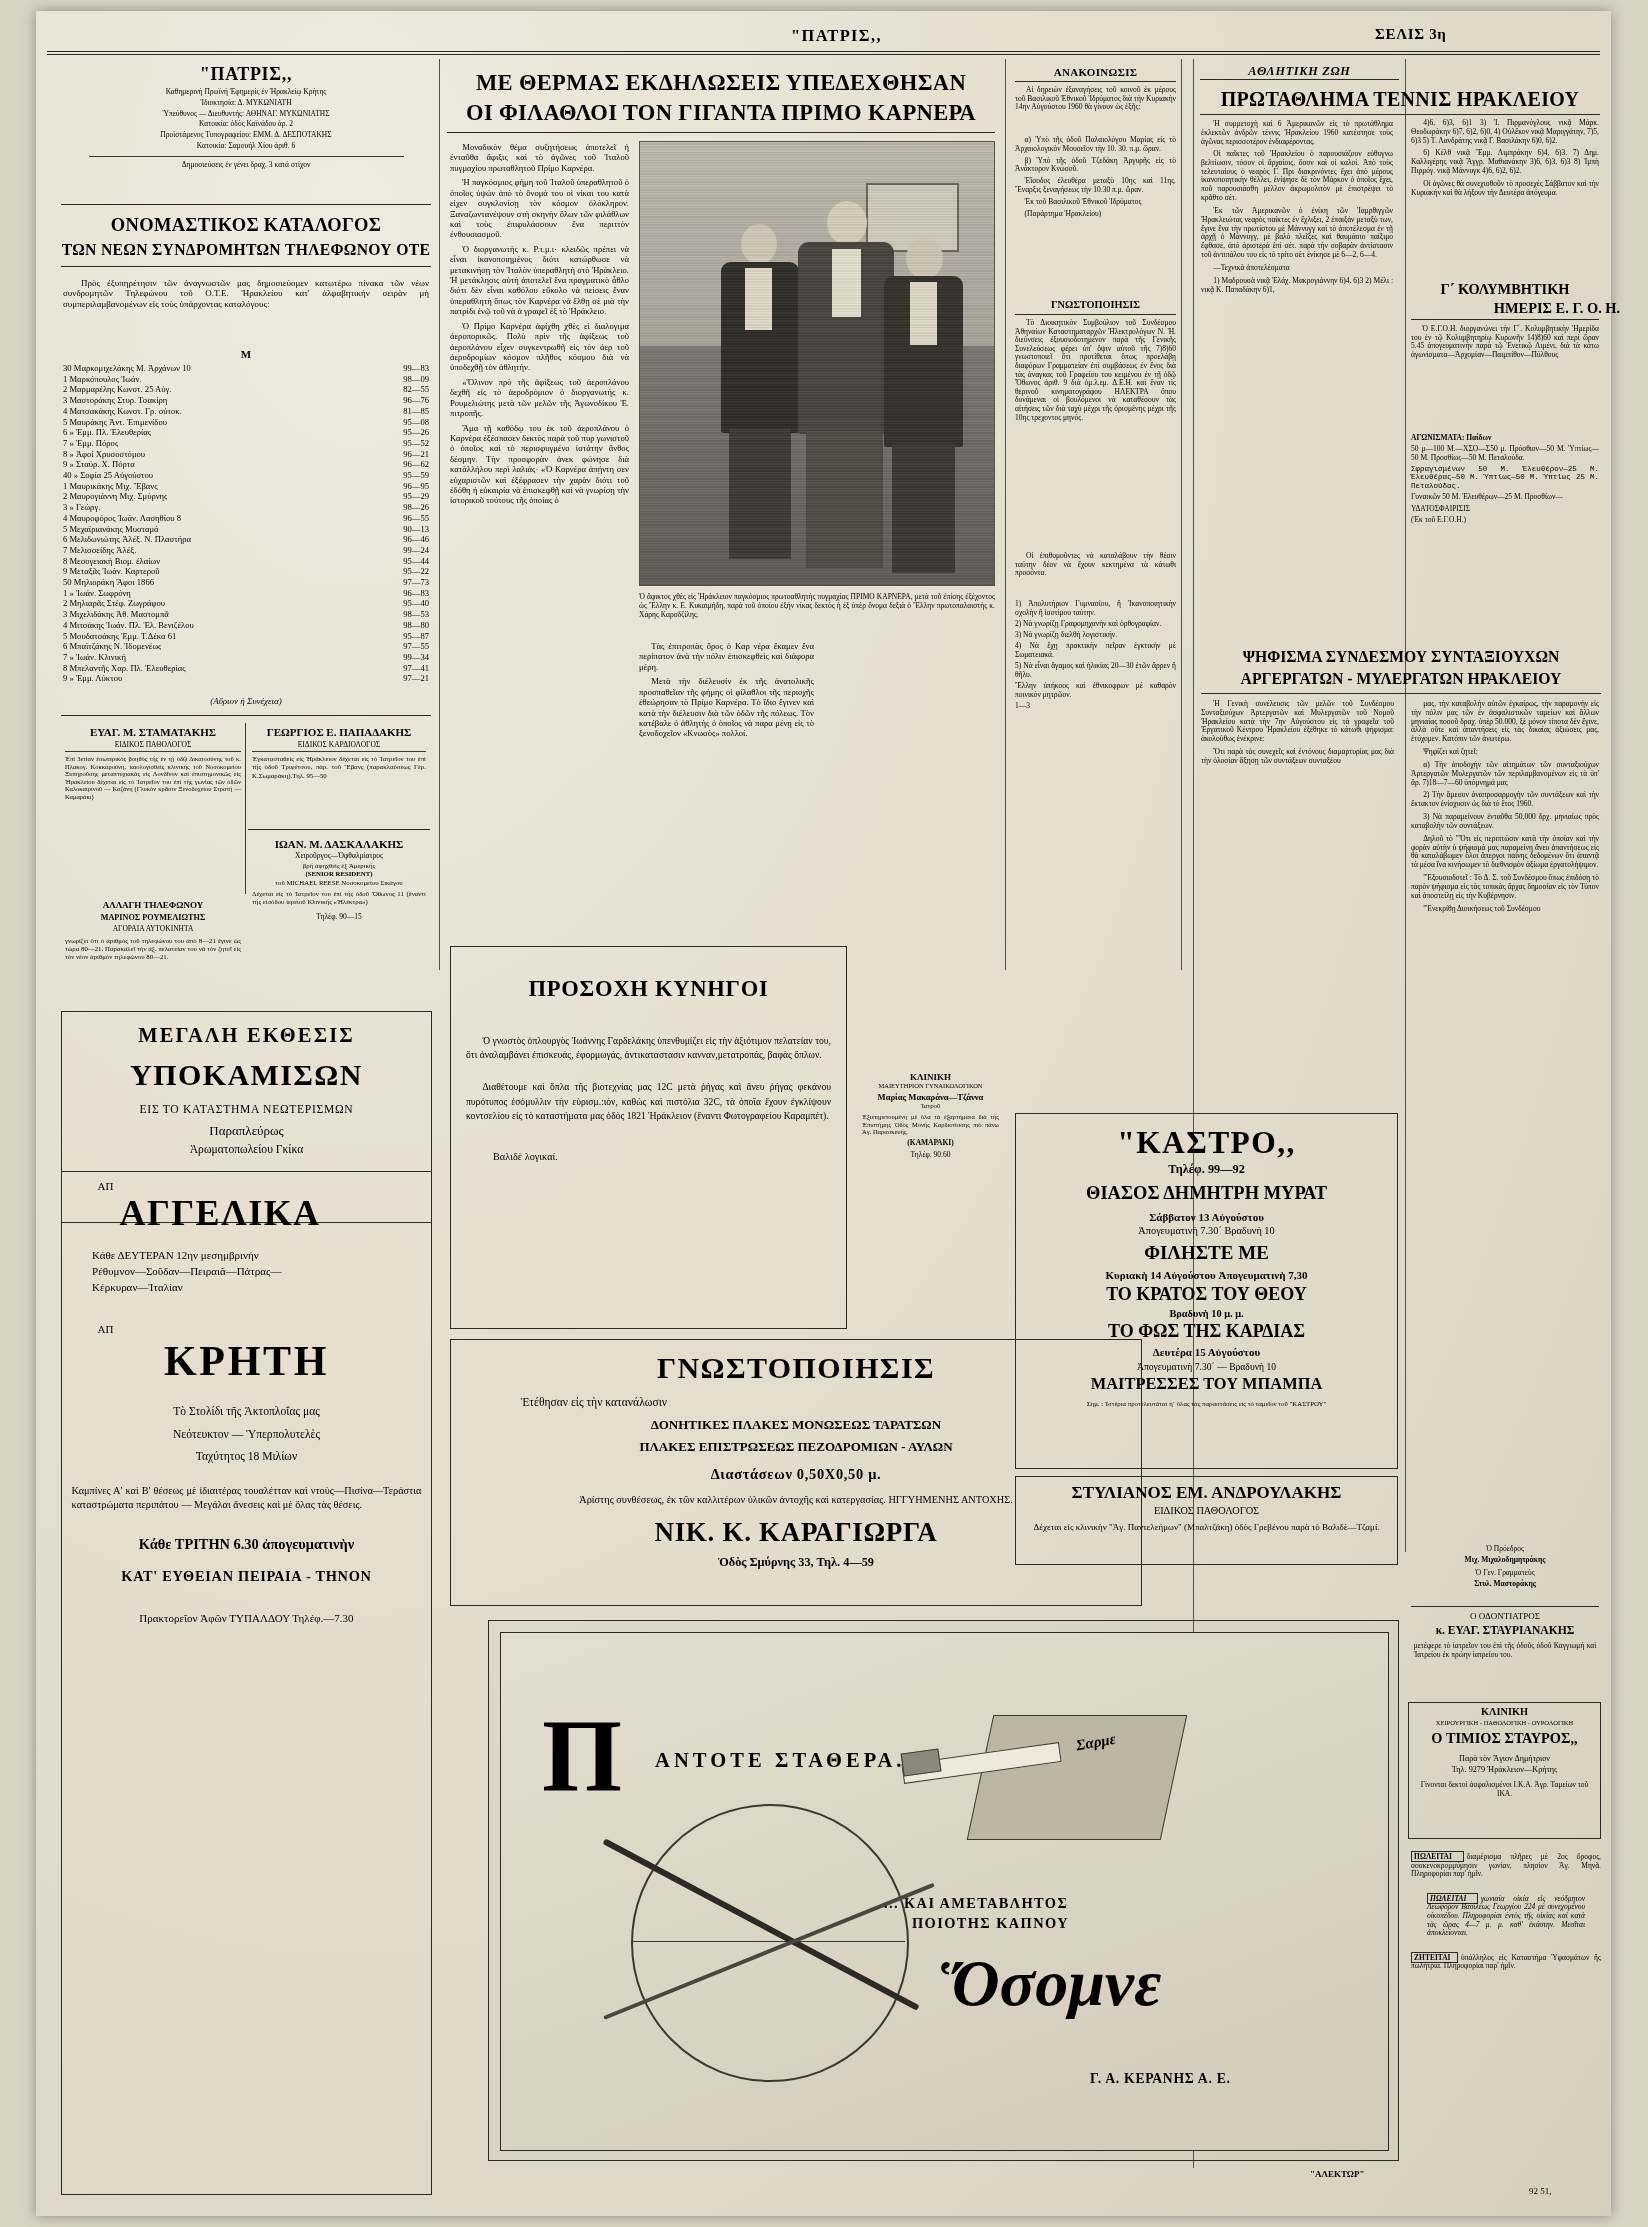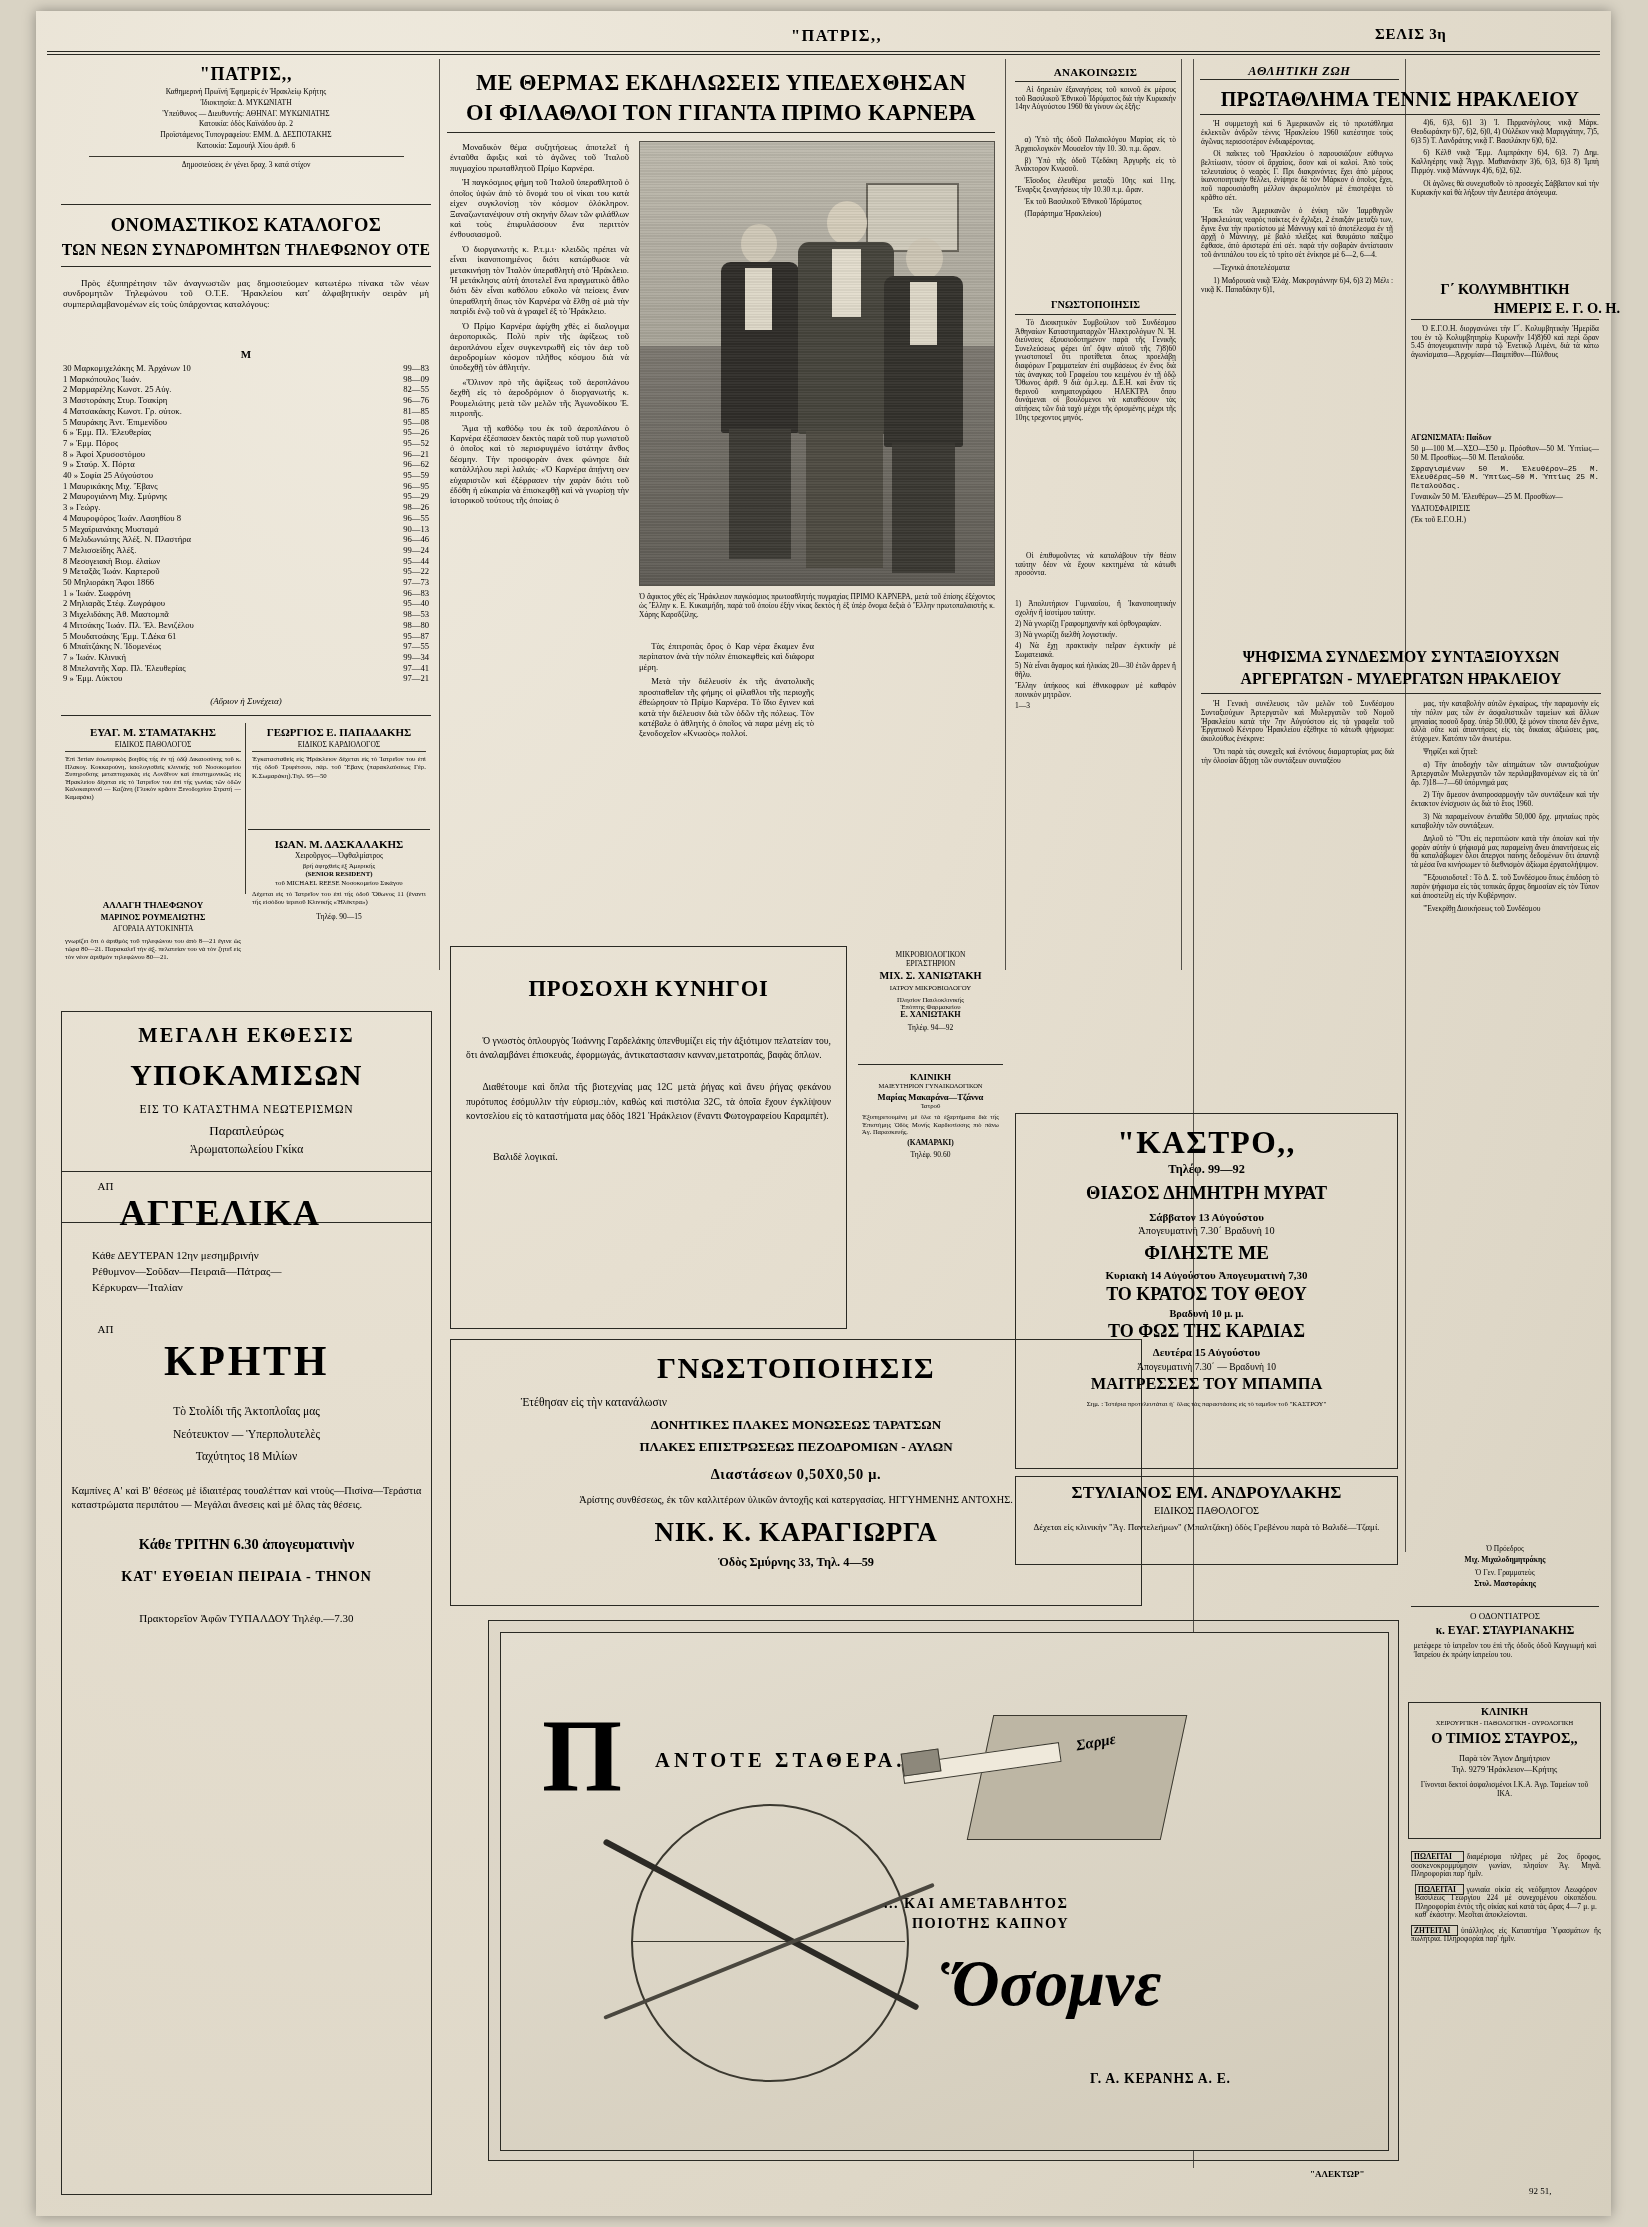--- a/index.html
+++ b/index.html
@@ -320,30 +320,20 @@
     <div class="blk" id="notice-numbered" style="left:979px;top:589px;width:161px;">
         <p class="just" style="margin:0 0 2.7px 0;font-size:7.5px;line-height:8.6px;">1) Ἁπολυτήριον Γυμνασίου, ἢ Ἱκανοποιητικὴν σχολὴν ἢ ἰσοτίμου ταύτην.</p>
         <p class="just" style="margin:0 0 2.7px 0;font-size:7.5px;line-height:8.6px;">2) Νὰ γνωρίζῃ Γραφομηχανὴν καὶ ὀρθογραφίαν.</p>
         <p class="just" style="margin:0 0 2.7px 0;font-size:7.5px;line-height:8.6px;">3) Νὰ γνωρίζῃ διελθὴ λογιστικήν.</p>
         <p class="just" style="margin:0 0 2.7px 0;font-size:7.5px;line-height:8.6px;">4) Νὰ ἔχῃ πρακτικὴν πεῖραν ἐγκτικὴν μὲ Σωματειακά.</p>
         <p class="just" style="margin:0 0 2.7px 0;font-size:7.5px;line-height:8.6px;">5) Νὰ εἶναι ἄγαμος καὶ ἡλικίας 20—30 ἐτῶν ἄρρεν ἢ θῆλυ.</p>
         <p class="just" style="margin:0 0 2.7px 0;font-size:7.5px;line-height:8.6px;">Ἕλλην ὑπήκοος καὶ ἐθνικοφρων μὲ καθαρὸν ποινικὸν μητρῶον.</p>
         <p class="just" style="margin:0 0 2.7px 0;font-size:7.5px;line-height:8.6px;">1—3</p>
       </div>
 
-    <div class="blk" style="left:822px;top:938px;width:145px;height:116px;padding:1.4px 4.1px;border-bottom:0.7px solid #2a2a24;">
-      <div class="ctr" style="font-size:7.5px;">ΜΙΚΡΟΒΙΟΛΟΓΙΚΟΝ</div>
-      <div class="ctr" style="font-size:7.5px;">ΕΡΓΑΣΤΗΡΙΟΝ</div>
-      <div class="ctr bold" style="font-size:10.3px;margin-top:2.1px;">ΜΙΧ. Σ. ΧΑΝΙΩΤΑΚΗ</div>
-      <div class="ctr" style="font-size:6.8px;margin-top:2.1px;">ΙΑΤΡΟΥ  ΜΙΚΡΟΒΙΟΛΟΓΟΥ</div>
-      <div class="ctr" style="font-size:6.8px;margin-top:5.5px;">Πλησίον  Παυλοκλινικῆς</div>
-      <div class="ctr" style="font-size:6.8px;">Ἐπόπτης  Φαρμακείου</div>
-      <div class="ctr bold" style="font-size:8.2px;">Ε. ΧΑΝΙΩΤΑΚΗ</div>
-      <div class="ctr" style="font-size:7.5px;margin-top:4.1px;">Τηλέφ. 94—92</div>
-    </div>
 
     <div class="blk" style="left:822px;top:1060px;width:145px;height:123px;padding:1.4px 4.1px;">
       <div class="ctr bold" style="font-size:9px;">ΚΛΙΝΙΚΗ</div>
       <div class="ctr" style="font-size:6.5px;">ΜΑΙΕΥΤΗΡΙΟΝ ΓΥΝΑΙΚΟΛΟΓΙΚΟΝ</div>
       <div class="ctr bold" style="font-size:8.6px;margin-top:2.7px;">Μαρίας Μακαράνα—Τζάννα</div>
       <div class="ctr" style="font-size:6.8px;">Ἰατροῦ</div>
       <div class="just" style="font-size:6.5px;line-height:7.5px;margin-top:4.1px;">Ἐξυπηρετουμένη μὲ ὅλα τὰ ἐξαρτήματα διὰ τῆς Ἐπιστήμης Ὁδὸς Μονῆς Καρδιοτίσσης πιὸ πάνω Ἁγ. Παρασκευῆς.</div>
       <div class="ctr bold" style="font-size:7.5px;margin-top:2.7px;">(ΚΑΜΑΡΑΚΙ)</div>
       <div class="ctr" style="font-size:7.5px;margin-top:2.7px;">Τηλέφ. 90.60</div>
     </div>
@@ -458,21 +448,21 @@
       <div class="ctr" style="font-size:8.2px;margin-top:6.8px;">Παρὰ τὸν Ἅγιον Δημήτριον</div>
       <div class="ctr" style="font-size:8.2px;margin-top:2.7px;">Τηλ. 9279 Ἡράκλειον—Κρήτης</div>
       <div class="ctr" style="font-size:7.5px;line-height:9px;margin-top:5.5px;">Γίνονται δεκτοὶ ἀσφαλισμένοι Ι.Κ.Α. Ἀγρ. Ταμείων τοῦ ΙΚΑ.</div>
     </div>
 
     <div class="blk" id="classifieds" style="left:1375px;top:1842px;width:190px;">
         <div style="margin-bottom:6.8px;">
           <p class="just" style="margin:0;font-size:7.5px;line-height:8.6px;"><span style="font-weight:bold;border:0.7px solid #2a2a24;padding:0 2.1px;margin-right:2.7px;">ΠΩΛΕΙΤΑΙ </span>διαμέρισμα πλῆρες μὲ 2ος ὄροφος, σοσκενοκρομμύμησιν γωνίαν, πλησίον Ἁγ. Μηνᾶ. Πληροφορίαι παρ' ἡμῖν.</p>
         </div>
         <div style="margin-bottom:6.8px;">
-          <p class="just" style="margin:4px;font-size:7.5px;line-height:8.6px;"><span style="font-weight:bold;border:0.7px solid #2a2a24;padding:0 2.1px;margin-right:2.7px;">ΠΩΛΕΙΤΑΙ </span>γωνιαία οἰκία εἰς νεόδμητον Λεωφόρον Βασιλέως Γεωργίου 224 μὲ συνεχομένου οἰκοπέδου. Πληροφορίαι ἐντὸς τῆς οἰκίας καὶ κατὰ τὰς ὥρας 4—7 μ. μ. καθ' ἑκάστην. Μεσῖται ἀποκλείονται.</p>
+          <p class="just" style="margin:16px;font-size:7.5px;line-height:8.6px;font-style:italic;"><span style="font-weight:bold;border:0.7px solid #2a2a24;padding:0 2.1px;margin-right:2.7px;">ΠΩΛΕΙΤΑΙ </span>γωνιαία οἰκία εἰς νεόδμητον Λεωφόρον Βασιλέως Γεωργίου 224 μὲ συνεχομένου οἰκοπέδου. Πληροφορίαι ἐντὸς τῆς οἰκίας καὶ κατὰ τὰς ὥρας 4—7 μ. μ. καθ' ἑκάστην. Μεσῖται ἀποκλείονται.</p>
         </div>
         <div style="margin-bottom:6.8px;">
           <p class="just" style="margin:0;font-size:7.5px;line-height:8.6px;"><span style="font-weight:bold;border:0.7px solid #2a2a24;padding:0 2.1px;margin-right:2.7px;">ΖΗΤΕΙΤΑΙ </span>ὑπάλληλος εἰς Καταστήμα Ὑφασμάτων ἢς πωλήτρια. Πληροφορίαι παρ' ἡμῖν.</p>
         </div>
       </div>
 
     <div class="blk bordered" style="left:452px;top:1609px;width:911px;height:541px;padding:11px;background:rgba(0,0,0,.02);">
       <div style="position:relative;width:100%;height:100%;border:0.7px solid #2a2a24;overflow:hidden;background:linear-gradient(160deg,#e4ded0,#d2cbba);">
 
         <div class="bold" style="position:absolute;left:41px;top:75px;font-size:103px;line-height:96px;">Π</div>

